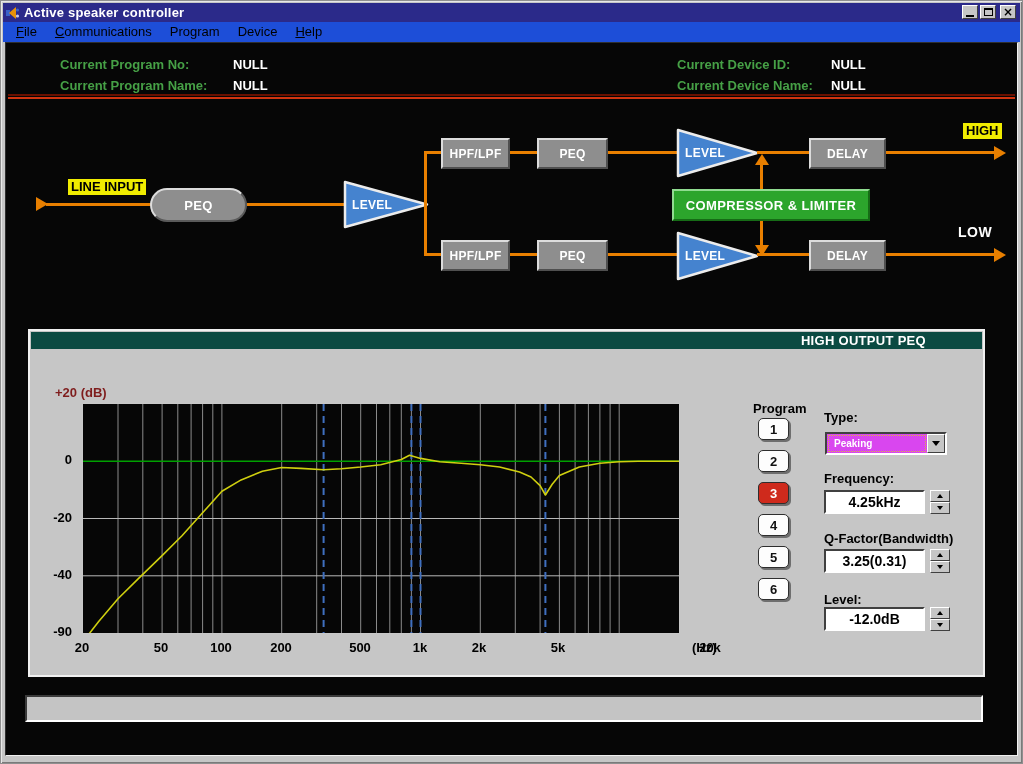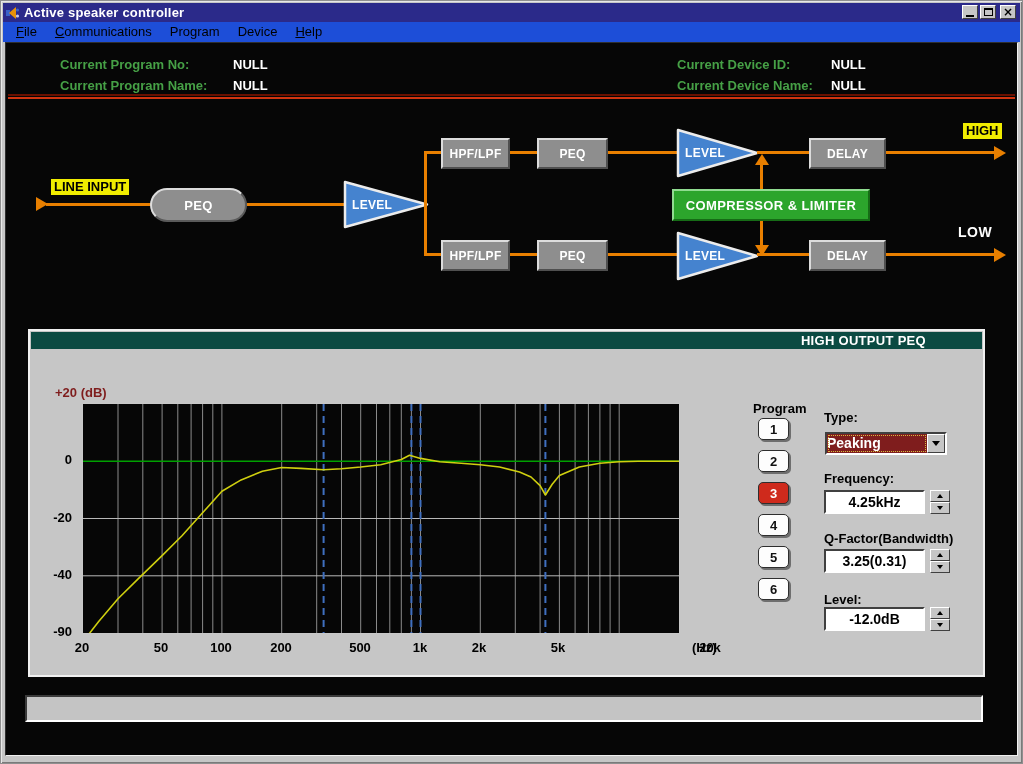--- a/index.html
+++ b/index.html
@@ -71,22 +71,22 @@
   .filter-col { left:758px; top:418px; display:flex; flex-direction:column; gap:10px; }
   .filter-btn { width:31px; height:22px; background:#fdfdfd; border:1px solid #2e2e2e; border-radius:5px;
     box-shadow:2px 2px 0 #6e6e6e; color:#111; font-size:13px; font-weight:bold;
     display:flex; align-items:center; justify-content:center; }
   .filter-btn.active { color:#fff; }
 
   
   .ctl-label { font-size:13px; font-weight:bold; color:#000; white-space:nowrap; }
   .combo { left:825px; top:432px; width:122px; height:23px; background:#fff; border:2px solid;
     border-color:#404040 #ffffff #ffffff #404040; display:flex; }
-  .combo-sel { flex:1; background:#7f1d1d; color:#fff; font-size:14px; font-weight:bold;
-    line-height:19px; outline:1px dotted #d8b93c; outline-offset:-2px; }
+  .combo-sel { flex:1; background:#d946ef; color:#fff; font-size:10px; font-weight:bold;
+    padding-left:7px; line-height:19px; outline:1px dotted #d8b93c; outline-offset:-2px; }
   .combo-btn { width:18px; background:#c6c6c6; border:1px solid; border-color:#ffffff #404040 #404040 #ffffff;
     display:flex; align-items:center; justify-content:center; }
   .tri-dn { width:0; height:0; border-left:4px solid transparent; border-right:4px solid transparent; border-top:5px solid #000; }
   .field { width:101px; height:24px; background:#fff; border:2px solid; border-color:#404040 #ffffff #ffffff #404040;
     color:#000; font-size:14px; font-weight:bold; text-align:center; line-height:20px; }
   .spinner { width:20px; height:24px; display:flex; flex-direction:column; }
   .spin-btn { flex:1; background:#c6c6c6; border:1px solid; border-color:#ffffff #404040 #404040 #ffffff;
     display:flex; align-items:center; justify-content:center; }
   .tri-up-s { width:0; height:0; border-left:3px solid transparent; border-right:3px solid transparent; border-bottom:4px solid #000; }
   .tri-dn-s { width:0; height:0; border-left:3px solid transparent; border-right:3px solid transparent; border-top:4px solid #000; }
@@ -133,21 +133,21 @@
 <div class="abs stat-label" style="left:60px;top:78px">Current Program Name:</div>
 <div class="abs stat-value" style="left:233px;top:78px">NULL</div>
 <div class="abs stat-label" style="left:677px;top:57px">Current Device ID:</div>
 <div class="abs stat-value" style="left:831px;top:57px">NULL</div>
 <div class="abs stat-label" style="left:677px;top:78px">Current Device Name:</div>
 <div class="abs stat-value" style="left:831px;top:78px">NULL</div>
 <div class="abs redsep-a"></div>
 <div class="abs redsep-b"></div>
 
 <div class="abs arr-r" style="left:36px;top:197px"></div>
-<div class="abs ylab" style="left:51px;top:179px">LINE INPUT</div>
+<div class="abs ylab" style="left:68px;top:179px">LINE INPUT</div>
 <div class="abs hline" style="left:46px;top:203px;width:106px"></div>
 <div class="abs gbox pill" style="left:150px;top:188px;width:97px;height:34px">PEQ</div>
 <div class="abs hline" style="left:247px;top:203px;width:100px"></div>
 
 <div class="abs tri-wrap" style="left:343px;top:180px;width:86px;height:49px">
   <svg viewBox="0 0 86 49" width="86" height="49">
       <polygon points="2,2 84,24.5 2,47"></polygon>
     </svg>
   <span class="tri-label">LEVEL</span>
 </div>

